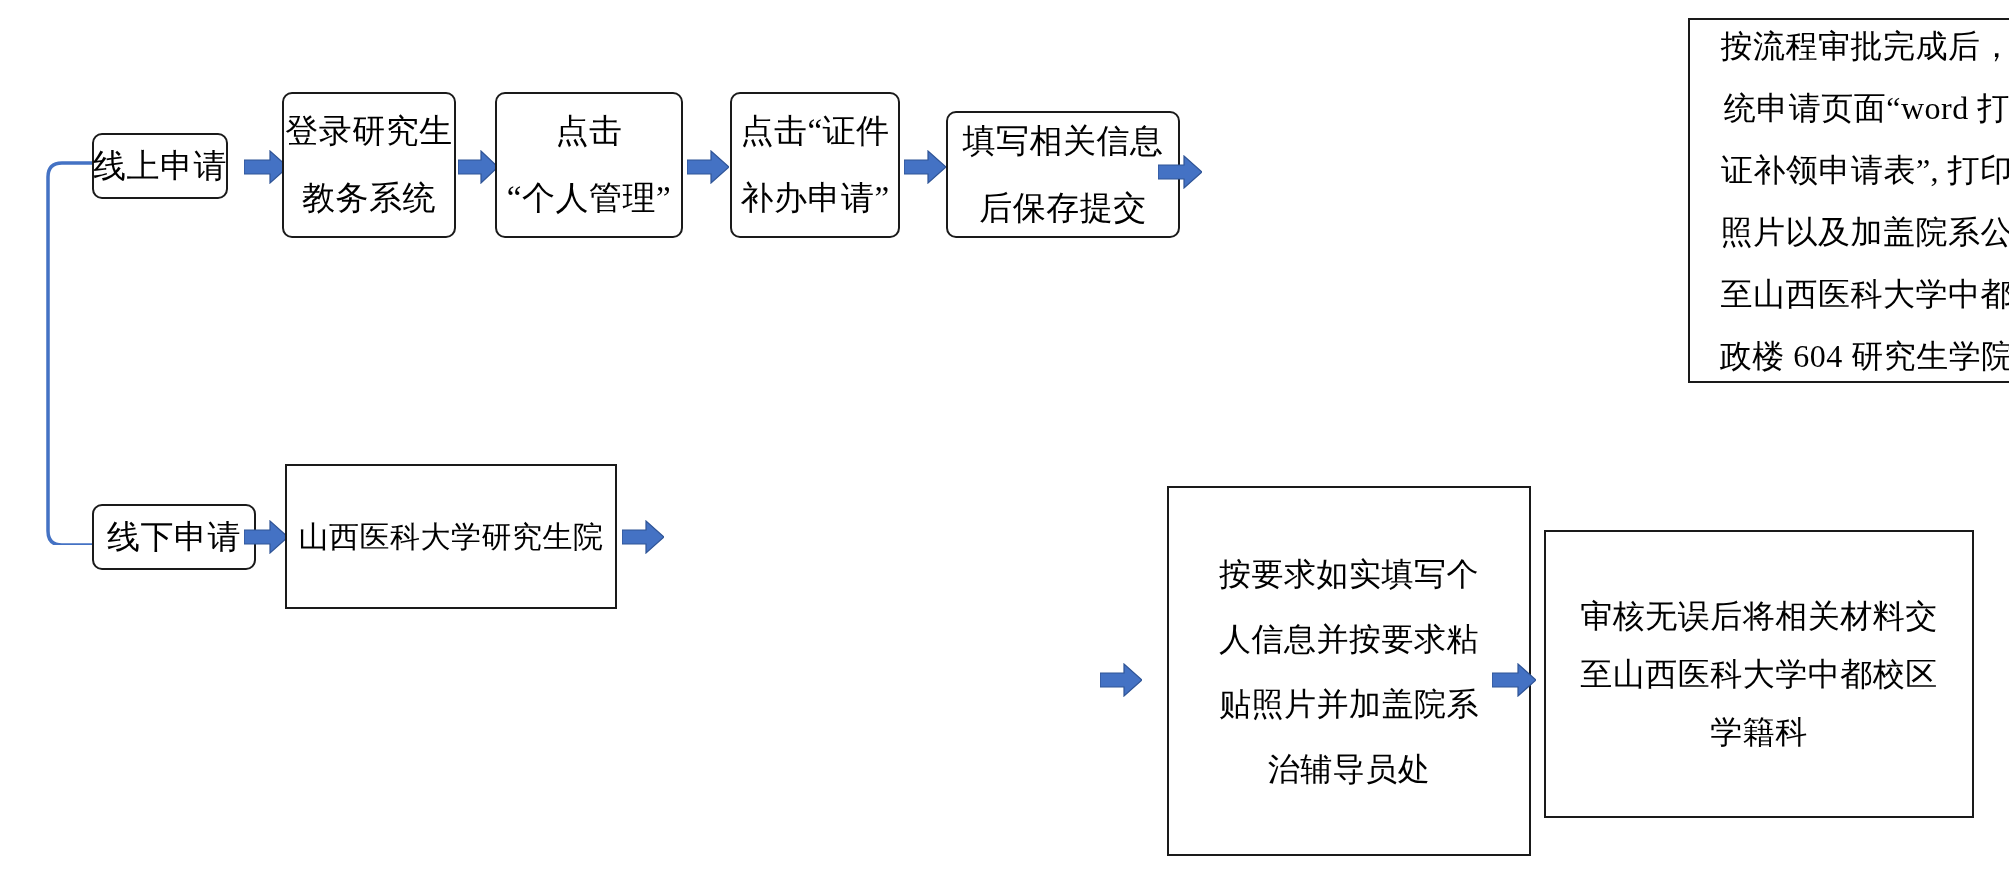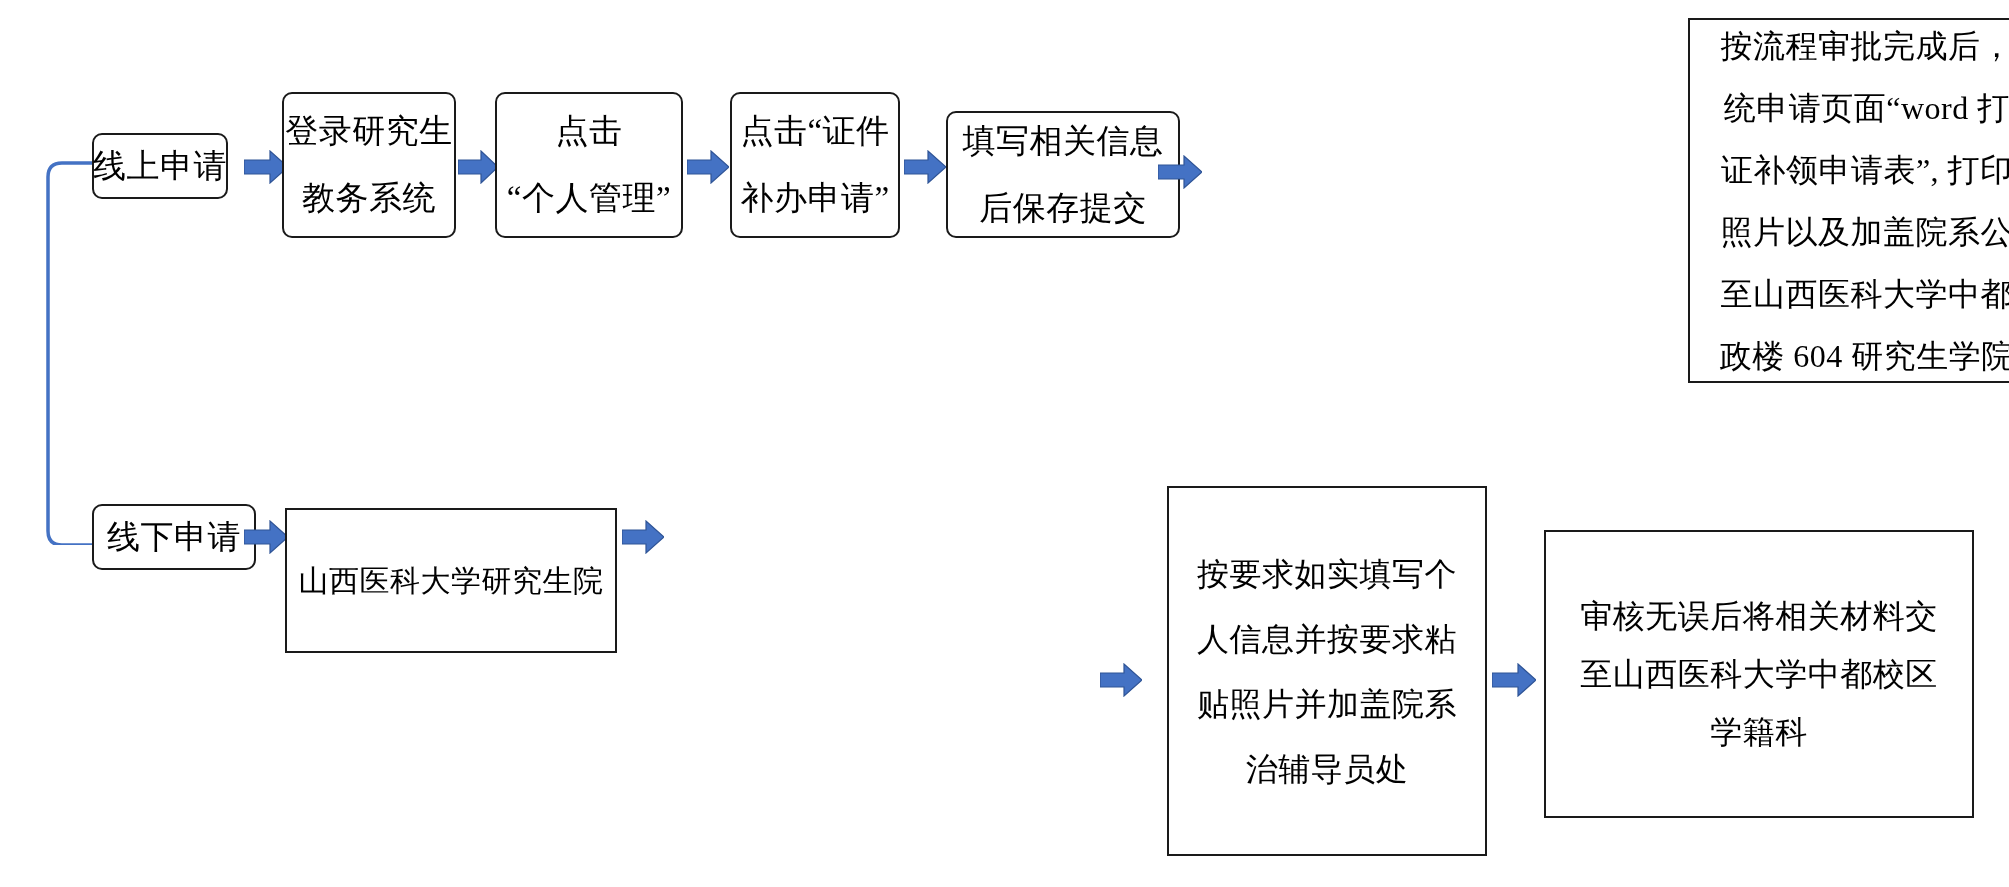--- a/index.html
+++ b/index.html
@@ -133,38 +133,38 @@
   <div class="node t-lg" style="left:92px; top:504px; width:164px; height:66px;">
     <span class="line">线下申请</span>
   </div>
 
   <div class="arrow" style="left:244px; top:520px; width:44px; height:34px;">
     <svg width="44" height="34" viewBox="0 0 44 34">
       <path d="M 0 10 L 26 10 L 26 1 L 44 17 L 26 33 L 26 24 L 0 24 Z" fill="#4472c4" stroke="#2f5496" stroke-width="1.2"></path>
     </svg>
   </div>
 
-  <div class="node t-sm gap-md" style="left:285px; top:464px; width:332px; height:145px;margin-top:44px;">
+  <div class="node t-sm gap-md" style="left:285px; top:464px; width:332px; height:145px;">
     <span class="line">山西医科大学研究生院</span>
   </div>
 
   <div class="arrow" style="left:622px; top:520px; width:42px; height:34px;">
     <svg width="42" height="34" viewBox="0 0 42 34">
       <path d="M 0 10 L 24 10 L 24 1 L 42 17 L 24 33 L 24 24 L 0 24 Z" fill="#4472c4" stroke="#2f5496" stroke-width="1.2"></path>
     </svg>
   </div>
 
 
   <div class="arrow" style="left:1100px; top:663px; width:42px; height:34px;">
     <svg width="42" height="34" viewBox="0 0 42 34">
       <path d="M 0 10 L 24 10 L 24 1 L 42 17 L 24 33 L 24 24 L 0 24 Z" fill="#4472c4" stroke="#2f5496" stroke-width="1.2"></path>
     </svg>
   </div>
 
-  <div class="node t-md gap-sm" style="left:1167px; top:486px; width:320px; height:370px;gap:7px;">
+  <div class="node t-md gap-sm" style="left:1167px; top:486px; width:364px; height:370px;gap:7px;">
     <span class="line">按要求如实填写个</span>
     <span class="line">人信息并按要求粘</span>
     <span class="line">贴照片并加盖院系</span>
     <span class="line">治辅导员处</span>
   </div>
 
   <div class="arrow" style="left:1492px; top:663px; width:44px; height:34px;">
     <svg width="44" height="34" viewBox="0 0 44 34">
       <path d="M 0 10 L 26 10 L 26 1 L 44 17 L 26 33 L 26 24 L 0 24 Z" fill="#4472c4" stroke="#2f5496" stroke-width="1.2"></path>
     </svg>

